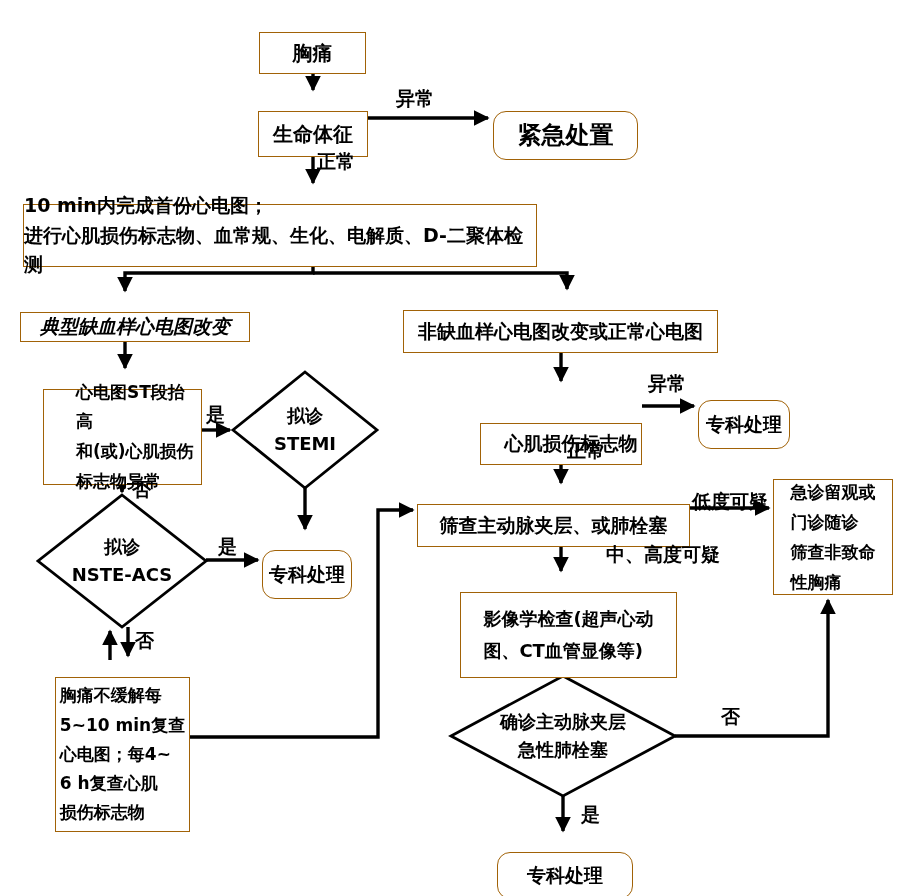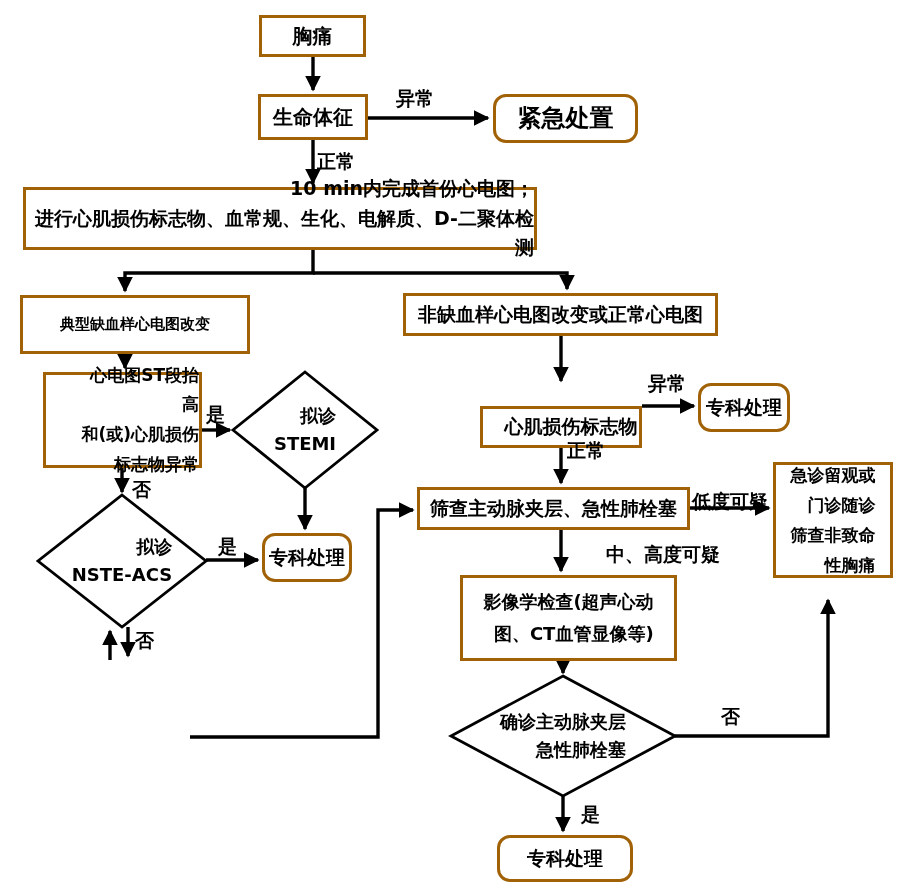--- a/index.html
+++ b/index.html
@@ -4,30 +4,31 @@
 <style>
   html,body{margin:0;padding:0;background:#ffffff;}
   .canvas{
     position:relative;width:910px;height:896px;background:#ffffff;
     font-family:"DejaVu Sans","Liberation Sans",sans-serif;
     color:#000;overflow:hidden;
   }
   .wires{position:absolute;left:0;top:0;}
   .box{
     position:absolute;box-sizing:border-box;
-    border:3px solid #a16207;background:#fff;
+    border:1px solid #a16207;background:#fff;
     display:flex;align-items:center;justify-content:center;
-    text-align:right;font-weight:bold;white-space:pre-line;
+    text-align:left;font-weight:bold;white-space:pre-line;
     line-height:1.35;
+    margin-top:17px;
   }
   .rounded{border-radius:13px;}
   .dtext{
     position:absolute;box-sizing:border-box;background:transparent;
     display:flex;align-items:center;justify-content:center;
-    text-align:right;font-weight:bold;white-space:pre-line;line-height:1.55;
+    text-align:center;font-weight:bold;white-space:pre-line;line-height:1.55;
   }
   .elabel{
     position:absolute;font-weight:bold;font-size:19px;white-space:nowrap;
   }
 </style>
 </head>
 <body>
 
 <div class="canvas">
 
@@ -69,42 +70,47 @@
 
   <div class="box" style="left:259px;top:15px;width:107px;height:42px;font-size:20px;">胸痛</div>
 
   <div class="box" style="left:258px;top:94px;width:110px;height:46px;font-size:20px;">生命体征</div>
 
   <div class="box rounded" style="left:493px;top:94px;width:145px;height:49px;font-size:24px;">紧急处置</div>
 
   <div class="box" style="left:23px;top:187px;width:514px;height:63px;font-size:19px;line-height:1.55;">10 min内完成首份心电图；
 进行心肌损伤标志物、血常规、生化、电解质、D-二聚体检测</div>
 
-  <div class="box" style="left:20px;top:295px;width:230px;height:59px;font-size:15px;">典型缺血样心电图改变</div>
+  <div class="box" style="left:20px;top:295px;width:230px;height:30px;font-size:19px;font-style:italic;">典型缺血样心电图改变</div>
 
   <div class="box" style="left:403px;top:293px;width:315px;height:43px;font-size:19px;">非缺血样心电图改变或正常心电图</div>
 
   <div class="box" style="left:43px;top:372px;width:159px;height:96px;font-size:17px;line-height:1.75;padding-left:32px;">心电图ST段抬高
 和(或)心肌损伤
 标志物异常</div>
 
   <div class="dtext" style="left:245px;top:399px;width:120px;height:62px;font-size:18px;">拟诊
 STEMI</div>
 
   <div class="box rounded" style="left:262px;top:533px;width:90px;height:49px;font-size:19px;">专科处理</div>
 
   <div class="dtext" style="left:42px;top:530px;width:160px;height:62px;font-size:18px;">拟诊
 NSTE-ACS</div>
 
+  <div class="box" style="left:55px;top:660px;width:135px;height:155px;font-size:17px;line-height:1.72;">胸痛不缓解每
+5~10 min复查
+心电图；每4~
+6 h复查心肌
+损伤标志物</div>
 
   <div class="box" style="left:480px;top:406px;width:162px;height:42px;font-size:19px;padding-left:20px;">心肌损伤标志物</div>
 
   <div class="box rounded" style="left:698px;top:383px;width:92px;height:49px;font-size:19px;">专科处理</div>
 
-  <div class="box" style="left:417px;top:487px;width:273px;height:43px;font-size:19px;">筛查主动脉夹层、急性肺栓塞</div>
+  <div class="box" style="left:417px;top:487px;width:273px;height:43px;font-size:19px;">筛查主动脉夹层、或肺栓塞</div>
 
   <div class="box" style="left:460px;top:575px;width:217px;height:86px;font-size:18px;line-height:1.8;">影像学检查(超声心动
 图、CT血管显像等)</div>
 
   <div class="dtext" style="left:463px;top:704px;width:200px;height:64px;font-size:18px;">确诊主动脉夹层
 急性肺栓塞</div>
 
   <div class="box" style="left:773px;top:462px;width:120px;height:116px;font-size:17px;line-height:1.78;">急诊留观或
 门诊随诊
 筛查非致命

